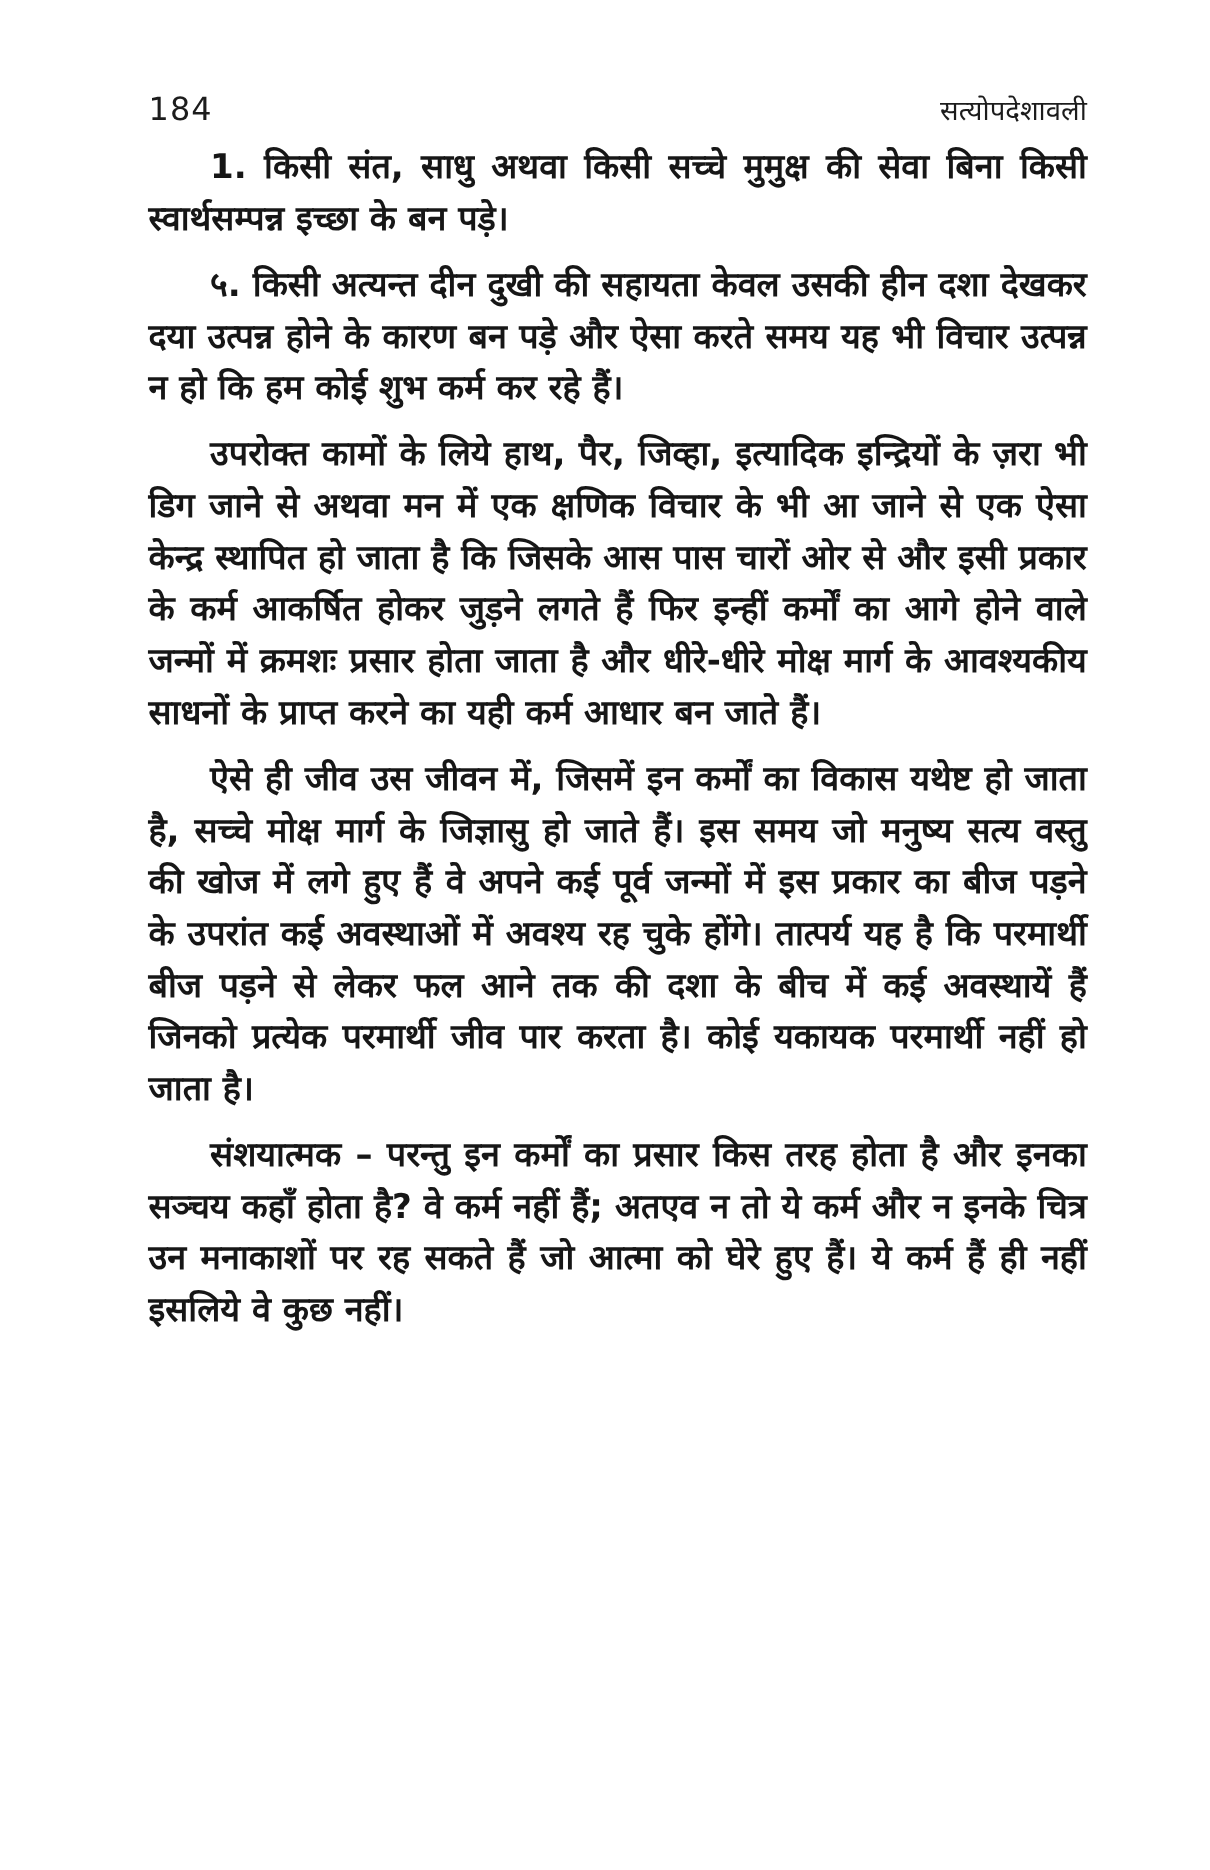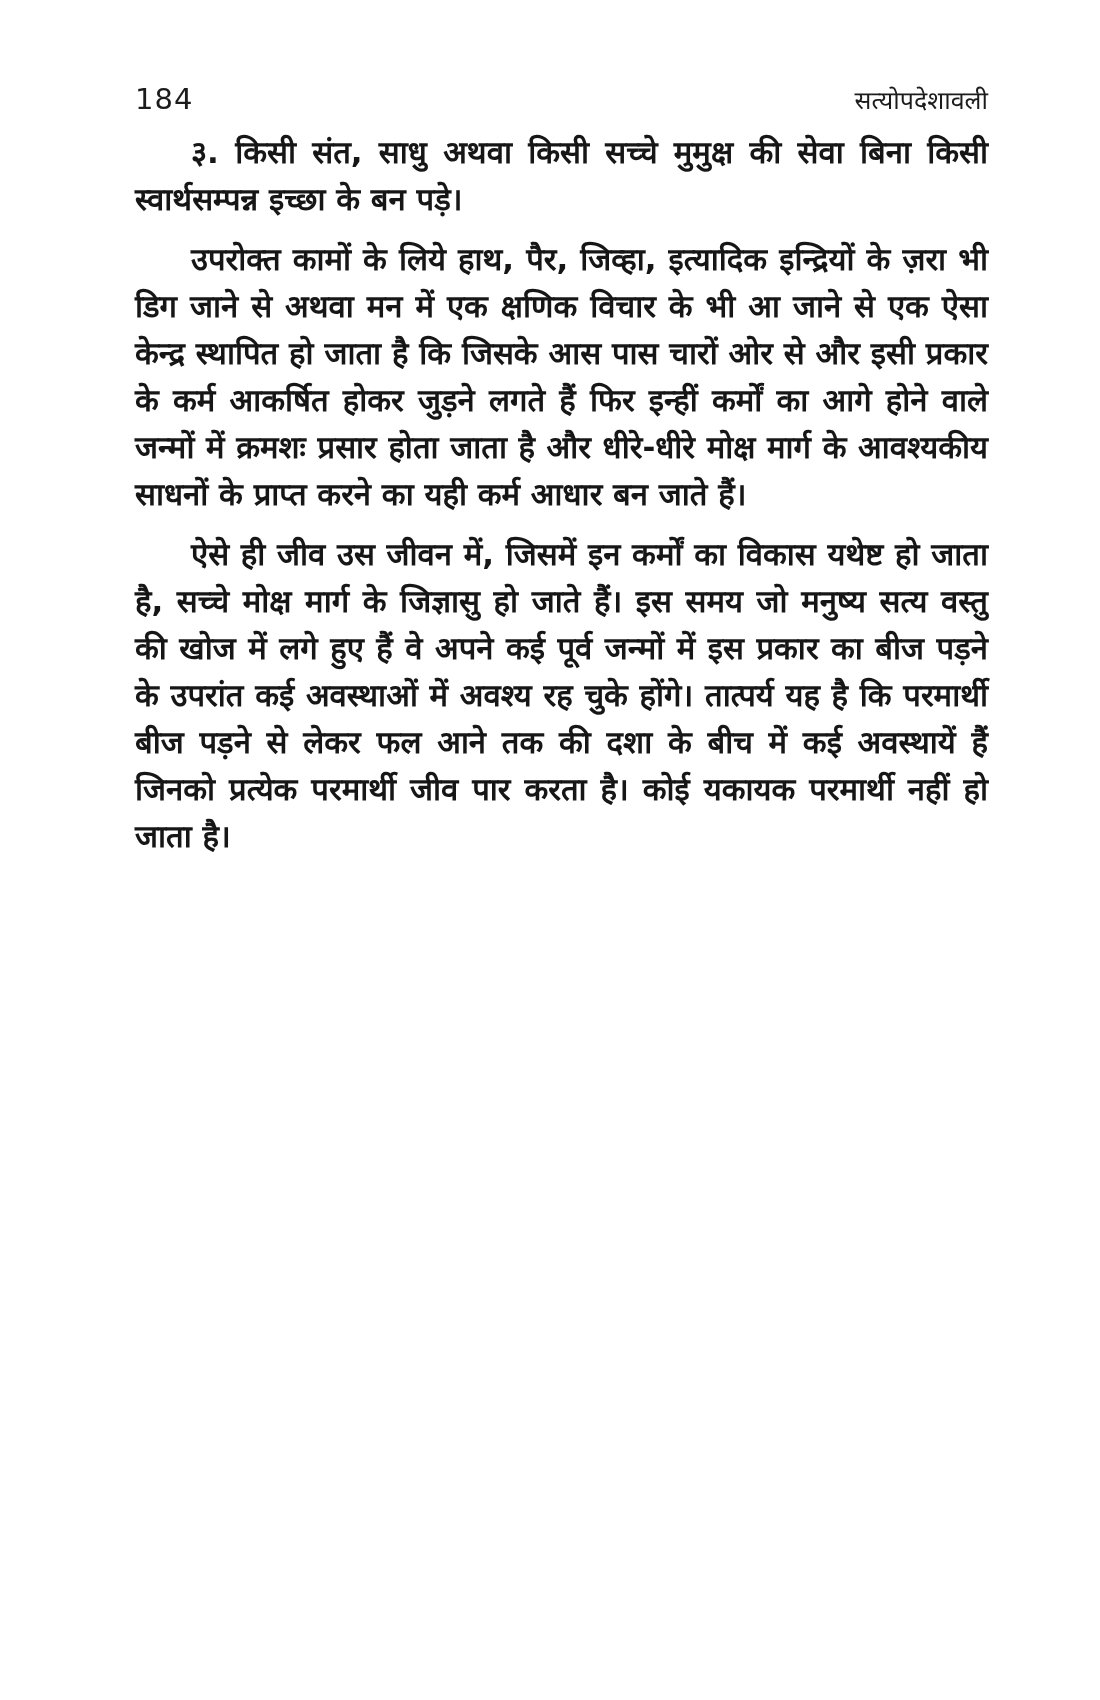--- a/index.html
+++ b/index.html
@@ -68,17 +68,19 @@
 <body>
 
 <div class="page">
 
   <header class="page-header">
     <span class="page-number">184</span>
     <span class="running-title">सत्योपदेशावली</span>
   </header>
 
 
-  <p class="para">३. किसी संत, साधु अथवा किसी सच्चे मुमुक्ष की सेवा बिना किसी स्वार्थसम्पन्न इच्छा के बन पड़े।</p>
+  <p class="para">1. किसी संत, साधु अथवा किसी सच्चे मुमुक्ष की सेवा बिना किसी स्वार्थसम्पन्न इच्छा के बन पड़े।</p>
+  <p class="para">५. किसी अत्यन्त दीन दुखी की सहायता केवल उसकी हीन दशा देखकर दया उत्पन्न होने के कारण बन पड़े और ऐसा करते समय यह भी विचार उत्पन्न न हो कि हम कोई शुभ कर्म कर रहे हैं।</p>
   <p class="para">उपरोक्त कामों के लिये हाथ, पैर, जिव्हा, इत्यादिक इन्द्रियों के ज़रा भी डिग जाने से अथवा मन में एक क्षणिक विचार के भी आ जाने से एक ऐसा केन्द्र स्थापित हो जाता है कि जिसके आस पास चारों ओर से और इसी प्रकार के कर्म आकर्षित होकर जुड़ने लगते हैं फिर इन्हीं कर्मों का आगे होने वाले जन्मों में क्रमशः प्रसार होता जाता है और धीरे-धीरे मोक्ष मार्ग के आवश्यकीय साधनों के प्राप्त करने का यही कर्म आधार बन जाते हैं।</p>
   <p class="para">ऐसे ही जीव उस जीवन में, जिसमें इन कर्मों का विकास यथेष्ट हो जाता है, सच्चे मोक्ष मार्ग के जिज्ञासु हो जाते हैं। इस समय जो मनुष्य सत्य वस्तु की खोज में लगे हुए हैं वे अपने कई पूर्व जन्मों में इस प्रकार का बीज पड़ने के उपरांत कई अवस्थाओं में अवश्य रह चुके होंगे। तात्पर्य यह है कि परमार्थी बीज पड़ने से लेकर फल आने तक की दशा के बीच में कई अवस्थायें हैं जिनको प्रत्येक परमार्थी जीव पार करता है। कोई यकायक परमार्थी नहीं हो जाता है।</p>
+  <p class="para">संशयात्मक – परन्तु इन कर्मों का प्रसार किस तरह होता है और इनका सञ्चय कहाँ होता है? वे कर्म नहीं हैं; अतएव न तो ये कर्म और न इनके चित्र उन मनाकाशों पर रह सकते हैं जो आत्मा को घेरे हुए हैं। ये कर्म हैं ही नहीं इसलिये वे कुछ नहीं।</p>
 
 </div>
 
 </body></html>

